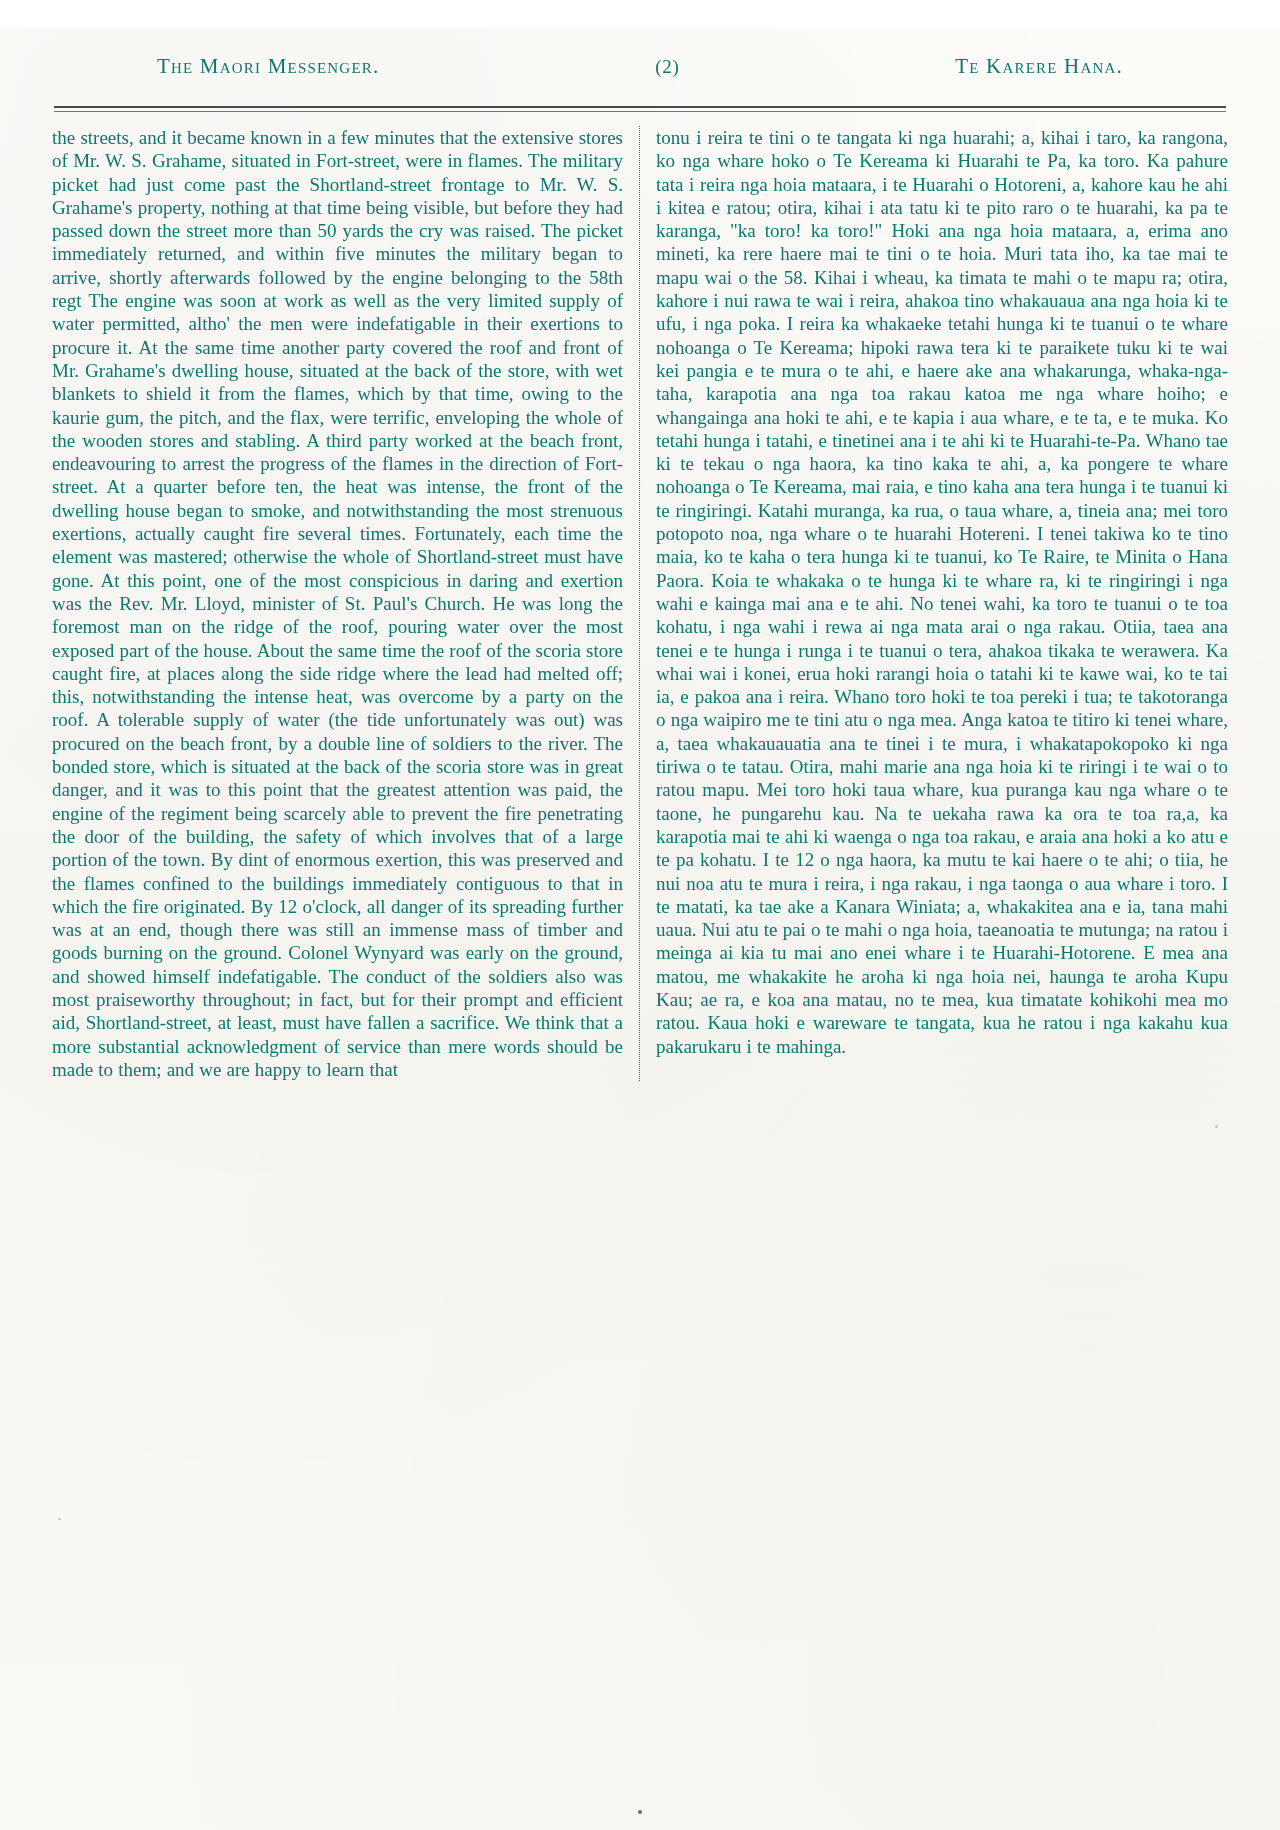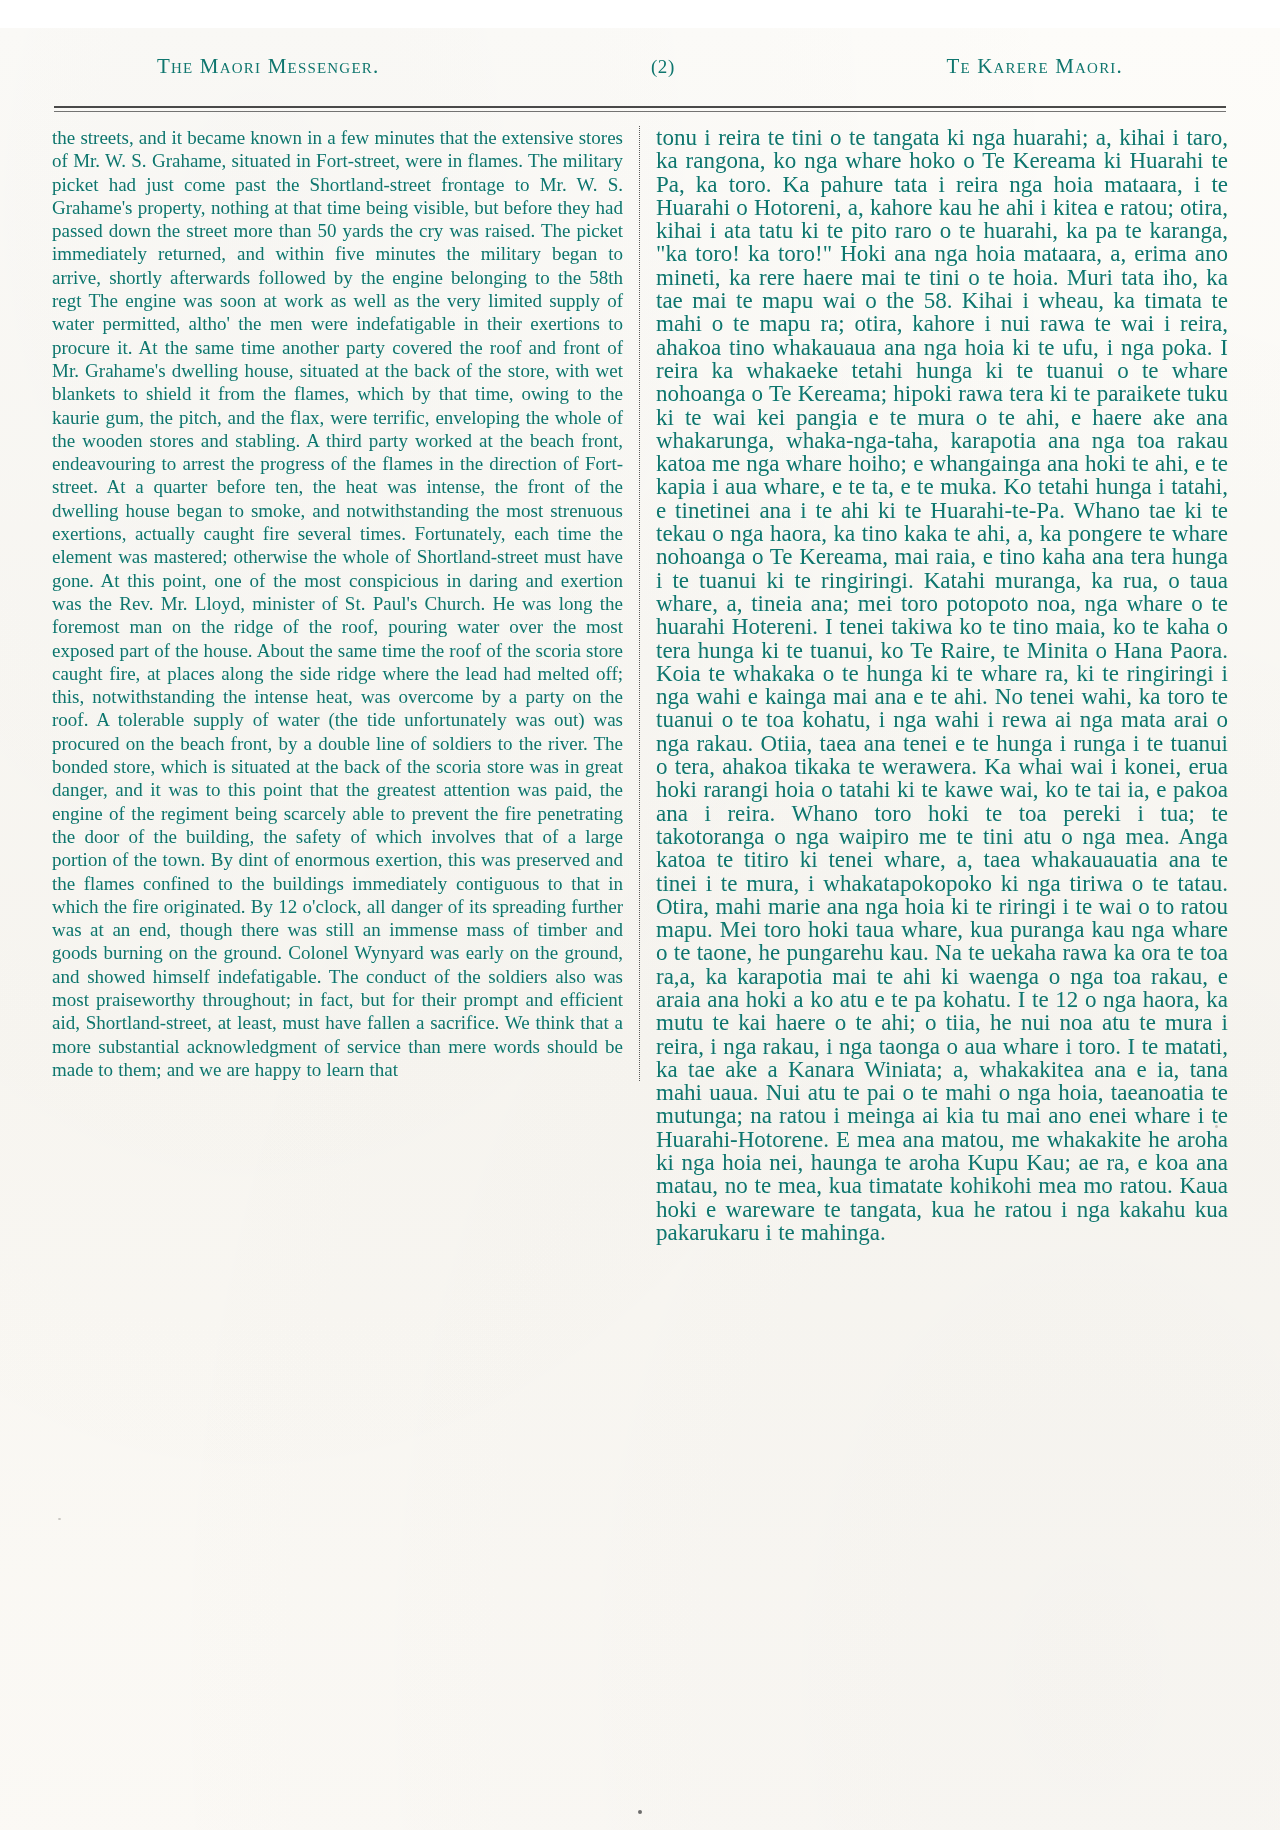--- a/index.html
+++ b/index.html
@@ -91,21 +91,21 @@
     line-height: 23.3px;
     text-align: justify;
     text-justify: inter-word;
     hyphens: manual;
     word-spacing: 0.4px;
   }
   .col-left p {
     font-size: 19px;
   }
   .col-right p {
-    font-size: 23px;
+    font-size: 19px;
   }
   
   .ink-a { filter: contrast(1.02); }
   .footer-dot {
     position: absolute;
     left: 50%;
     bottom: 44px;
     width: 4px;
     height: 4px;
     background: #4a4a4a;
@@ -132,21 +132,21 @@
 </style>
 </head>
 <body>
 
 <div class="page">
   <div class="sheet">
 
     <div class="masthead">
       <div class="mh-left">The Maori Messenger.</div>
       <div class="mh-center">(2)</div>
-      <div class="mh-right">Te Karere Maori.</div>
+      <div class="mh-right">Te Karere Hana.</div>
     </div>
 
     <div class="rule-wrap">
       <div class="rule-thick"></div>
       <div class="rule-thin"></div>
     </div>
 
     <div class="columns">
       <div class="col col-left ink-a">
         <p>the streets, and it became known in a few minutes that the extensive stores of Mr. W. S. Grahame, situated in Fort-street, were in flames. The military picket had just come past the Shortland-street frontage to Mr. W. S. Grahame's property, nothing at that time being visible, but before they had passed down the street more than 50 yards the cry was raised. The picket immediately returned, and within five minutes the military began to arrive, shortly afterwards followed by the engine belonging to the 58th regt The engine was soon at work as well as the very limited supply of water permitted, altho' the men were indefatigable in their exertions to procure it. At the same time another party covered the roof and front of Mr. Grahame's dwelling house, situated at the back of the store, with wet blankets to shield it from the flames, which by that time, owing to the kaurie gum, the pitch, and the flax, were terrific, enveloping the whole of the wooden stores and stabling. A third party worked at the beach front, endeavouring to arrest the progress of the flames in the direction of Fort-street. At a quarter before ten, the heat was intense, the front of the dwelling house began to smoke, and notwithstanding the most strenuous exertions, actually caught fire several times. Fortunately, each time the element was mastered; otherwise the whole of Shortland-street must have gone. At this point, one of the most conspicious in daring and exertion was the Rev. Mr. Lloyd, minister of St. Paul's Church. He was long the foremost man on the ridge of the roof, pouring water over the most exposed part of the house. About the same time the roof of the scoria store caught fire, at places along the side ridge where the lead had melted off; this, notwithstanding the intense heat, was overcome by a party on the roof. A tolerable supply of water (the tide unfortunately was out) was procured on the beach front, by a double line of soldiers to the river. The bonded store, which is situated at the back of the scoria store was in great danger, and it was to this point that the greatest attention was paid, the engine of the regiment being scarcely able to prevent the fire penetrating the door of the building, the safety of which involves that of a large portion of the town. By dint of enormous exertion, this was preserved and the flames confined to the buildings immediately contiguous to that in which the fire originated. By 12 o'clock, all danger of its spreading further was at an end, though there was still an immense mass of timber and goods burning on the ground. Colonel Wynyard was early on the ground, and showed himself indefatigable. The conduct of the soldiers also was most praiseworthy throughout; in fact, but for their prompt and efficient aid, Shortland-street, at least, must have fallen a sacrifice. We think that a more substantial acknowledgment of service than mere words should be made to them; and we are happy to learn that</p>

